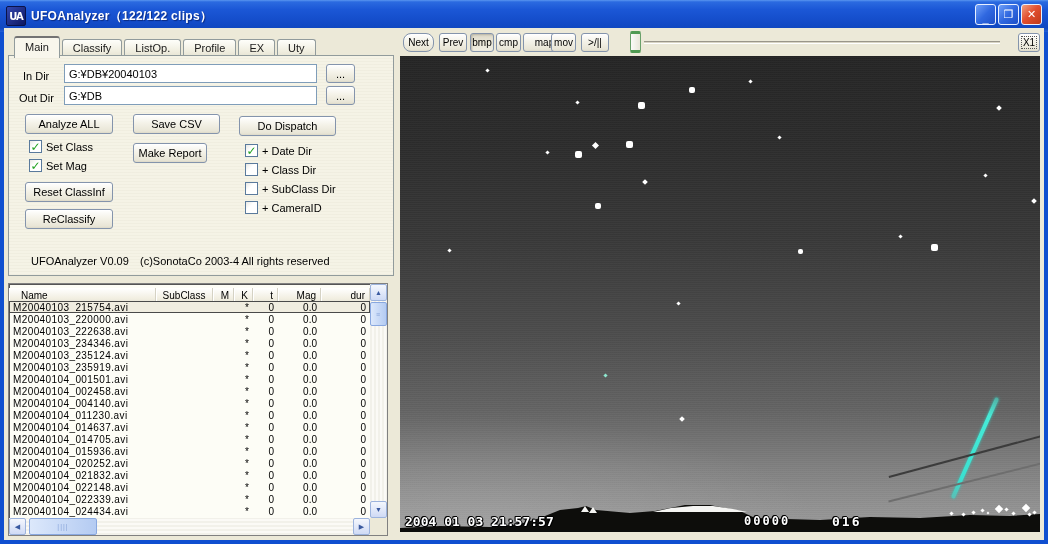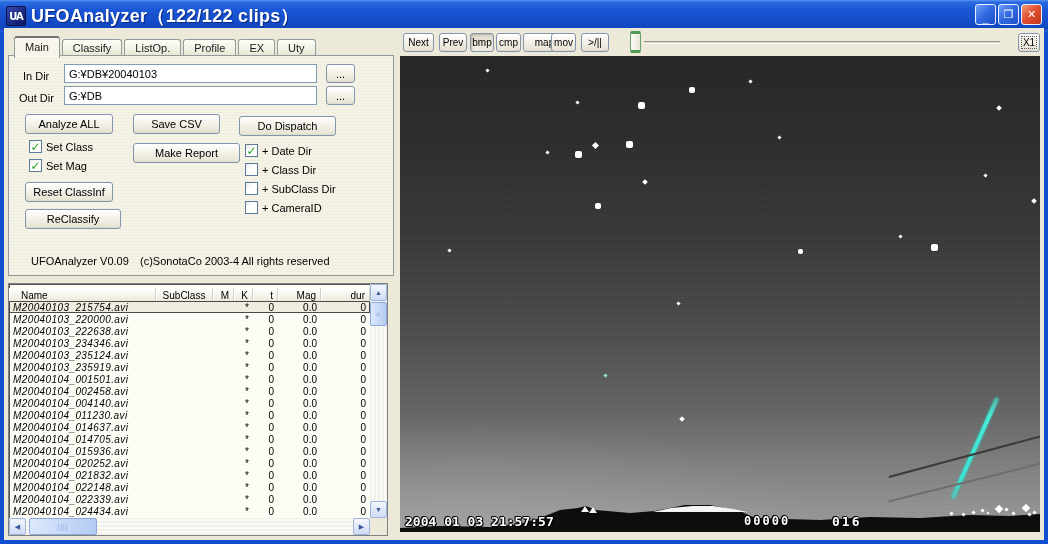--- a/index.html
+++ b/index.html
@@ -7,21 +7,21 @@
   .window{position:relative;width:1048px;height:544px;background:#0f4fd0;
     font-family:"Liberation Sans","DejaVu Sans",sans-serif;overflow:hidden;}
   
   .titlebar{position:absolute;left:0;top:0;width:100%;height:28px;
     background:linear-gradient(180deg,#5a96f0 0%,#2b6ae0 6%,#1b57d6 30%,#134bc8 70%,#1048c0 88%,#2560d8 100%);
     display:flex;align-items:center;padding:16px 6px;}
   .app-icon{width:20px;height:20px;border-radius:2px;margin-right:5px;
     background:linear-gradient(135deg,#3448b0,#0c1660);border:1px solid #0a1248;
     color:#fff;font-weight:bold;font-size:10px;display:flex;align-items:center;justify-content:center;
     font-family:"DejaVu Sans",sans-serif;letter-spacing:-1px;}
-  .title-text{color:#fff;font-weight:bold;font-size:18px;text-shadow:1px 1px 1px #0a2a80;letter-spacing:.3px;}
+  .title-text{color:#fff;font-weight:bold;font-size:12px;text-shadow:1px 1px 1px #0a2a80;letter-spacing:.3px;}
   .winbtns{position:absolute;right:6px;top:4px;display:flex;gap:2px;}
   .wbtn{width:21px;height:21px;border-radius:3px;border:1px solid #e8f0ff;color:#fff;
     font-size:11px;font-weight:bold;display:flex;align-items:center;justify-content:center;line-height:1;}
   .wbtn.min,.wbtn.max{background:linear-gradient(135deg,#70a0f8 0%,#3068e0 50%,#1e50c8 100%);}
   .wbtn.close{background:linear-gradient(135deg,#f0a080 0%,#e25030 45%,#c03818 100%);}
   .wbtn.min span{position:relative;top:4px;}
   
   .client{position:absolute;left:4px;top:28px;width:1040px;height:512px;background:#ece9d8;}
   
   .tab-strip{position:absolute;left:10px;top:8px;display:flex;align-items:flex-end;height:22px;}
@@ -52,21 +52,21 @@
   .listview{position:absolute;left:4px;top:255px;width:380px;height:253px;
     border:1px solid #808080;background:#fdfdf6;box-shadow:inset 1px 1px 0 #555;}
   .lv-header{position:absolute;left:0;top:4px;right:17px;height:17px;display:flex;background:#f0eee0;}
   .lv-h{height:17px;font-size:10px;color:#000;padding:2px 4px 0 4px;
     background:linear-gradient(180deg,#ffffff,#f2efe2 60%,#e2dfd0);
     border-right:1px solid #d5d2c4;box-shadow:inset 1px 0 0 #fff;white-space:nowrap;overflow:hidden;}
   .lv-rows{position:absolute;left:0;top:17px;right:17px;bottom:17px;overflow:hidden;}
   .lv-row{display:flex;height:12px;align-items:center;}
   .lv-row.selected{background:#f0ede0;outline:1px solid #4a4a4a;outline-offset:-1px;}
   .lv-c{font-size:10px;color:#000;white-space:nowrap;overflow:hidden;padding:0 4px;}
-  .lv-c.name{letter-spacing:.4px;font-style:italic;}
+  .lv-c.name{letter-spacing:.4px;}
   
   .vscroll{position:absolute;right:0;top:0;bottom:17px;width:17px;background:
     repeating-linear-gradient(90deg,#f2f1ea 0 2px,#fbfaf6 2px 4px);}
   .hscroll{position:absolute;left:0;bottom:0;right:17px;height:17px;background:
     repeating-linear-gradient(0deg,#f2f1ea 0 2px,#fbfaf6 2px 4px);}
   .sbtn{position:absolute;width:17px;height:17px;border-radius:2px;border:1px solid #9cb3dd;
     background:linear-gradient(180deg,#f4f7fd,#cfdaf5);display:flex;align-items:center;justify-content:center;
     font-size:7px;color:#3a5aa0;}
   .sthumb{position:absolute;border-radius:2px;border:1px solid #89a8e0;
     background:linear-gradient(90deg,#dce8fb,#b4cbf2);display:flex;align-items:center;justify-content:center;}
@@ -137,23 +137,23 @@
       <div class="flabel" style="left:14px;top:14px;">In Dir</div>
       <input class="xpinput" style="left: 55px; top: 8px; width: 253px;" value="G:¥DB¥20040103">
       <div class="xpbtn" style="left:317px;top:8px;width:29px;height:19px;">...</div>
       <div class="flabel" style="left:10px;top:36px;">Out Dir</div>
       <input class="xpinput" style="left: 55px; top: 30px; width: 253px;" value="G:¥DB">
       <div class="xpbtn" style="left:317px;top:30px;width:29px;height:19px;">...</div>
 
       <div class="xpbtn" style="left:16px;top:58px;width:88px;height:20px;">Analyze ALL</div>
       <div class="xpbtn" style="left:124px;top:58px;width:87px;height:20px;">Save CSV</div>
       <div class="xpbtn" style="left:230px;top:60px;width:97px;height:20px;">Do Dispatch</div>
-      <div class="xpbtn" style="left:124px;top:87px;width:107px;height:20px;">Make Report</div>
+      <div class="xpbtn" style="left:124px;top:87px;width:74px;height:20px;">Make Report</div>
       <div class="xpbtn" style="left:16px;top:126px;width:88px;height:20px;">Reset ClassInf</div>
-      <div class="xpbtn" style="left:16px;top:153px;width:96px;height:20px;">ReClassify</div>
+      <div class="xpbtn" style="left:16px;top:153px;width:88px;height:20px;">ReClassify</div>
 
       <div class="cbcol" style="left:20px;top:81px;">
           <label class="cbrow">
             <span class="cb">✓</span>
             <span class="cblab">Set Class</span>
           </label>
           <label class="cbrow">
             <span class="cb">✓</span>
             <span class="cblab">Set Mag</span>
           </label>
@@ -365,21 +365,21 @@
       <div class="hscroll">
         <div class="sbtn" style="left:0;top:0;">◀</div>
         <div class="sthumb" style="left:20px;top:0;width:68px;height:17px;">
             <span class="grip">||||</span>
           </div>
         <div class="sbtn" style="right:0;top:0;">▶</div>
       </div>
       <div class="corner"></div>
     </div>
 
-    <div class="xpbtn vbtn" style="left:399px;width:31px;">Next</div>
+    <div class="xpbtn vbtn" style="left:399px;width:31px;border-radius:8px;">Next</div>
     <div class="xpbtn vbtn" style="left:435px;width:28px;">Prev</div>
     <div class="xpbtn vbtn pressed" style="left:466px;width:24px;">bmp</div>
     <div class="xpbtn vbtn" style="left:492px;width:25px;">cmp</div>
     <div class="xpbtn vbtn" style="left:519px;width:43px;">map</div>
     <div class="xpbtn vbtn" style="left:547px;width:25px;">mov</div>
     <div class="xpbtn vbtn" style="left:577px;width:28px;">&gt;/||</div>
     <div class="slider-track" style="left:640px;top:13px;width:356px;"></div>
     <div class="slider-thumb" style="left:626px;top:3px;"></div>
     <div class="xpbtn vbtn x1btn" style="left:1014px;width:22px;">X1</div>
 

